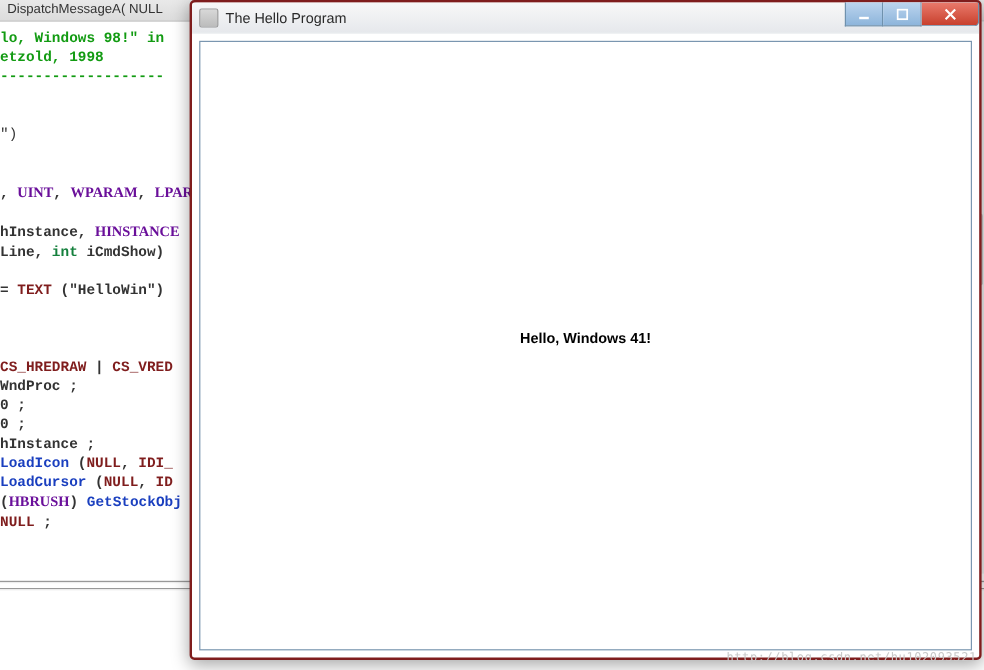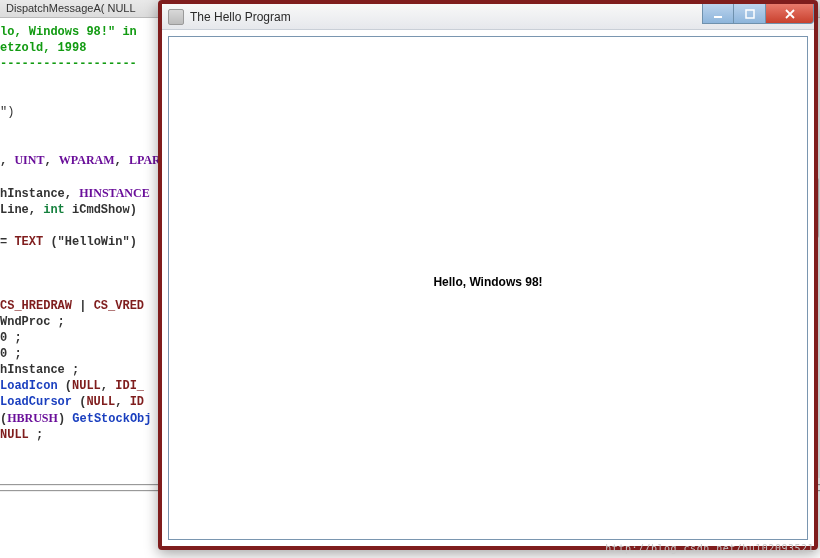--- a/index.html
+++ b/index.html
@@ -75,21 +75,21 @@
       border-radius: 2px;
     }
 
     
     .win {
       position: absolute;
       left: 158px;
       top: 0;
       width: 660px;
       height: 550px;
-      border: 4px solid #7f1d1d;
+      border: 2px solid #7f1d1d;
       border-radius: 4px;
       box-shadow: 0 4px 14px rgba(0,0,0,0.35);
       background: #fff;
     }
     .win-titlebar {
       height: 26px;
       background: linear-gradient(#f8f8f8,#e6e8ec);
       border-bottom: 1px solid #c9cfd7;
       display: flex;
       align-items: center;
@@ -201,17 +201,17 @@
       </div>
       <div class="win-btn close" title="Close">
         <svg width="12" height="10" viewBox="0 0 12 10">
           <path d="M2 1 L10 9 M10 1 L2 9" stroke="#fff" stroke-width="1.8"></path>
         </svg>
       </div>
     </div>
   </div>
 
   <div class="win-client">
-    <div class="hello-text">Hello, Windows 98!</div>
+    <div class="hello-text">Hello, Windows 41!</div>
   </div>
 </div>
 
 <div class="watermark">http://blog.csdn.net/hu102093521</div>
 
 </body></html>

